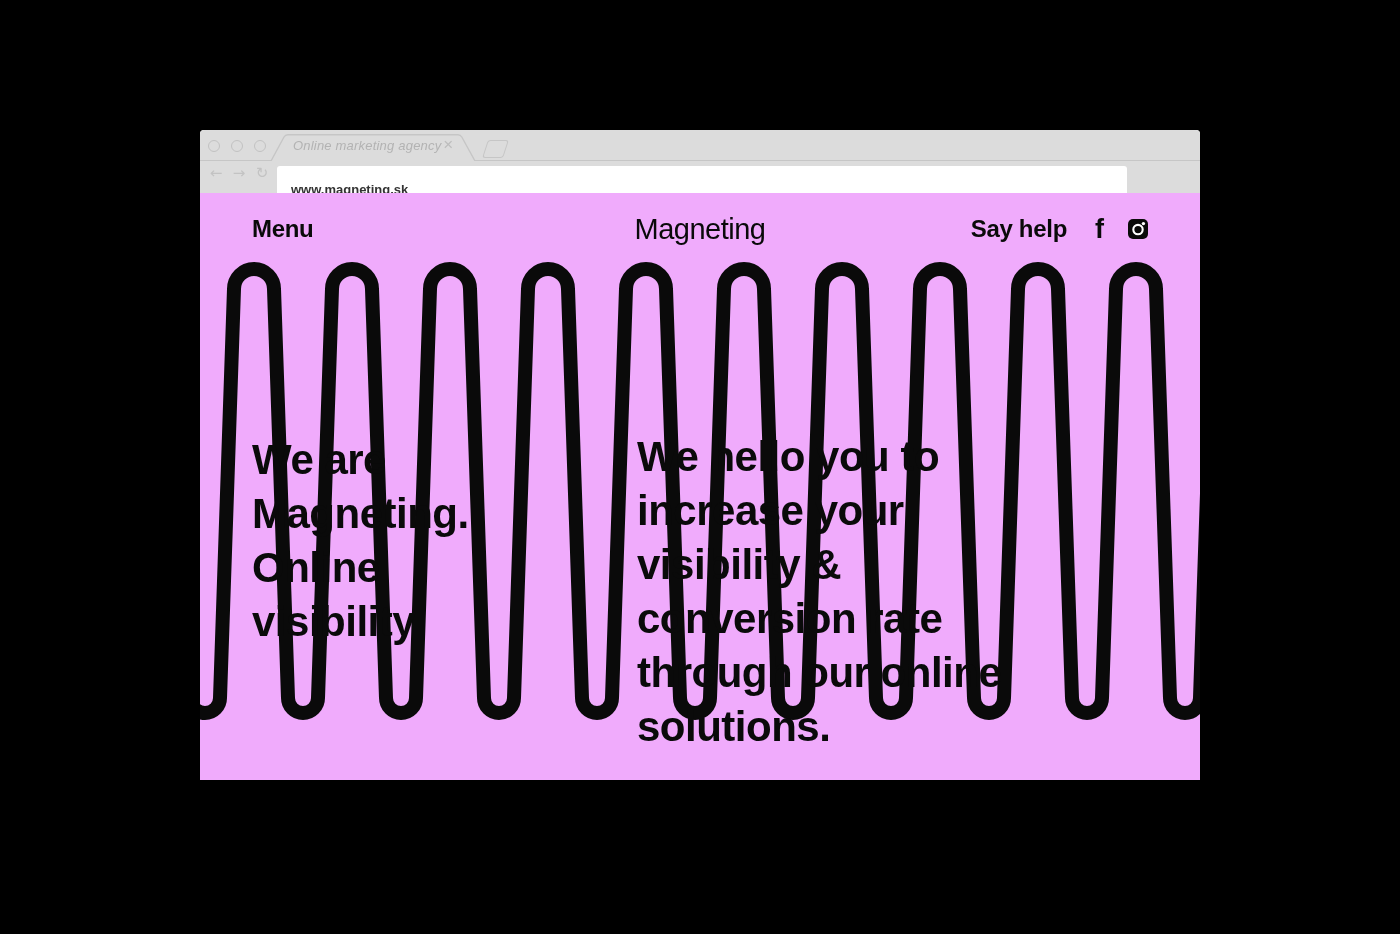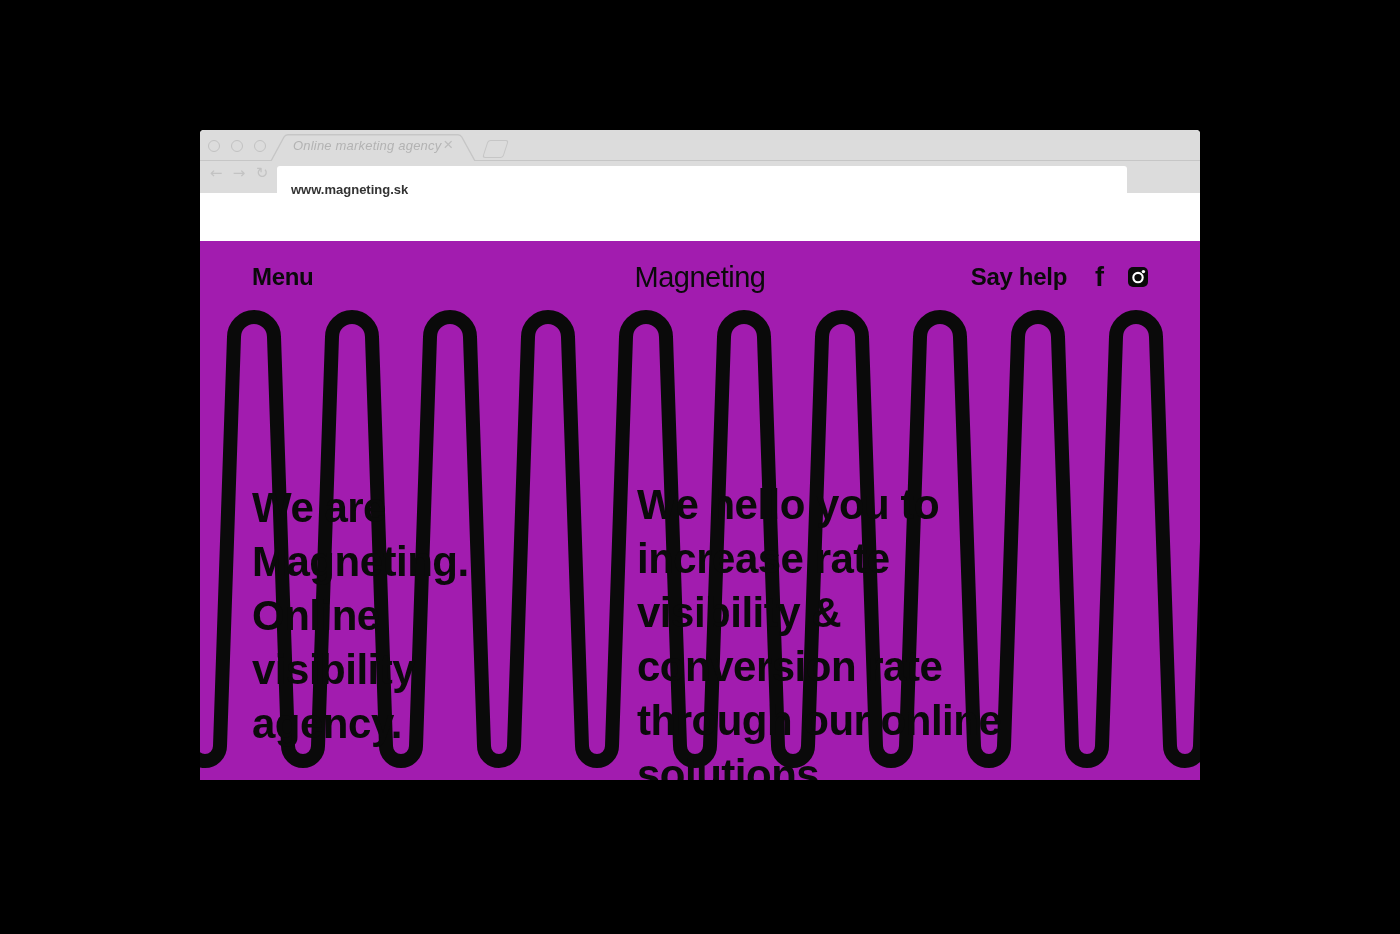--- a/index.html
+++ b/index.html
@@ -41,21 +41,21 @@
     font-family:"DejaVu Sans",sans-serif;font-size:15px;color:#c3c3c3;
   }
   .navbtns span{width:16px;text-align:center;}
   .addressbar{
     position:absolute;left:77px;top:5px;width:836px;height:23px;
     background:#fff;border:none;border-radius:3px;padding:12px 0 0 14px;
     font-family:"Liberation Sans",sans-serif;font-size:13px;font-weight:700;
     color:#333;outline:none;
   }
   
-  .page{position:relative;height:587px;background:#a21caf;overflow:hidden;margin-top:48px;}
+  .page{position:relative;height:587px;background:#f0abfc;overflow:hidden;}
   .wave{position:absolute;left:0;top:0;z-index:0;}
   .site-header{
     position:relative;z-index:2;display:flex;align-items:center;
     height:72px;padding:0 52px;
   }
   .menu-link{font-size:24px;font-weight:700;color:#0a0a0a;letter-spacing:-.3px;cursor:pointer;}
   .logo{
     position:absolute;left:50%;transform:translateX(-50%);
     font-size:29px;font-weight:400;color:#0a0a0a;letter-spacing:-.5px;cursor:pointer;
   }
@@ -128,25 +128,24 @@
           <circle cx="15.4" cy="4.6" r="1.7" fill="#ffffff"></circle>
         </svg>
       </div>
     </div>
 
     <div class="hero-col hero-left">
       <div>We are</div>
       <div>Magneting.</div>
       <div>Online</div>
       <div>visibility</div>
-      <div>agency.</div>
     </div>
     <div class="hero-col hero-right">
       <div>We hello you to</div>
-      <div>increase rate</div>
+      <div>increase your</div>
       <div>visibility &amp;</div>
       <div>conversion rate</div>
       <div>through our online</div>
       <div>solutions.</div>
     </div>
 
   </div>
 </div>
 
 </body></html>

